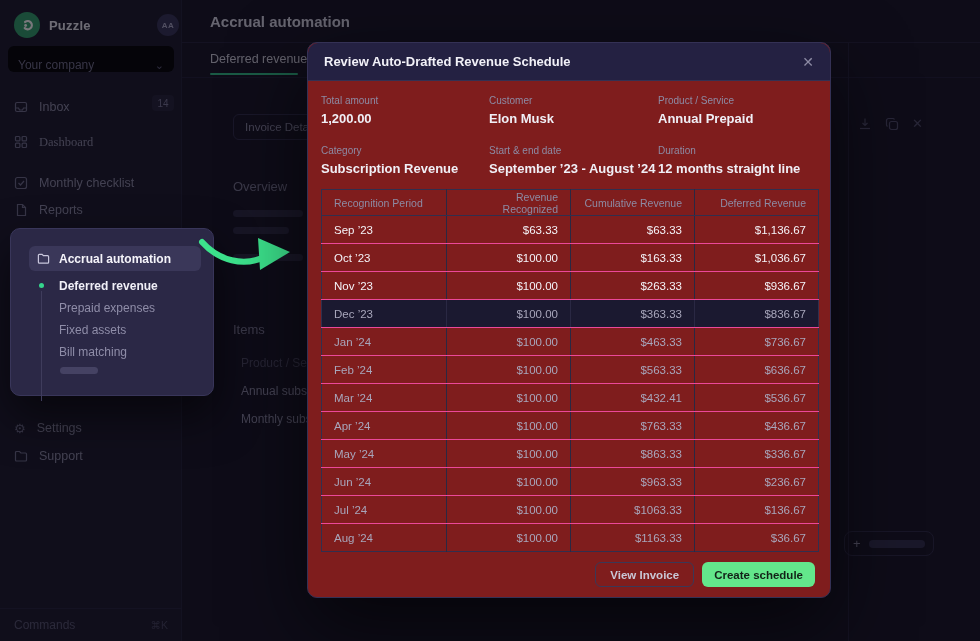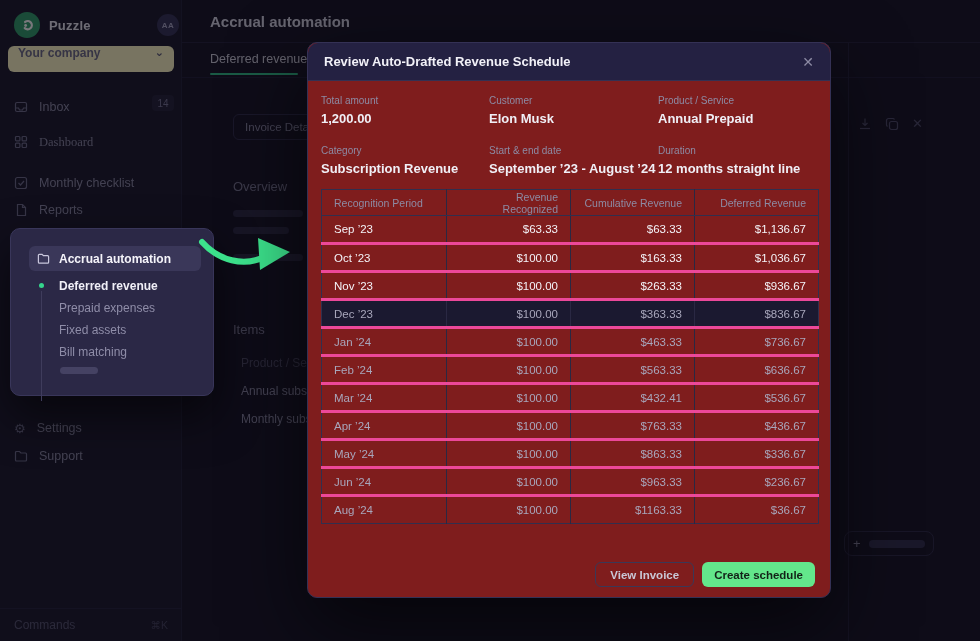--- a/index.html
+++ b/index.html
@@ -6,21 +6,21 @@
   html,body { background:#0d0c16; }
   body { font-family:"Liberation Sans","DejaVu Sans",sans-serif; }
   .screen { position:relative; width:980px; height:641px; background:#151322; overflow:hidden; }
 
   
   .sidebar { position:absolute; left:0; top:0; width:182px; height:641px; background:#191828; border-right:1px solid #211f36; }
   .logo-row { position:absolute; left:14px; top:12px; display:flex; align-items:center; gap:9px; }
   .logo-circle { width:26px; height:26px; border-radius:50%; background:#2f9e68; display:flex; align-items:center; justify-content:center; }
   .app-name { font-size:13px; font-weight:700; color:#e8e7f0; letter-spacing:.2px; }
   .avatar { position:absolute; left:157px; top:14px; width:22px; height:22px; border-radius:50%; background:#343155; color:#a9a7c4; font-size:8px; font-weight:700; display:flex; align-items:center; justify-content:center; letter-spacing:.5px; }
-  .company { position:absolute; left:8px; top:46px; width:166px; height:26px; background:#fef9c3; border-radius:6px; display:flex; align-items:flex-start; padding:0 10px; color:#6e6c86; font-size:12px;font-weight:bold; }
+  .company { position:absolute; left:8px; top:46px; width:166px; height:26px; background:#000000; border-radius:6px; display:flex; align-items:flex-end; padding:0 10px; color:#6e6c86; font-size:12px; }
   .company .chev { margin-left:auto; font-size:11px; color:#5b5975; }
   .nav-item { position:absolute; left:0; width:182px; height:22px; display:flex; align-items:center; padding-left:14px; gap:11px; color:#8a88a2; font-size:12.5px; }
   .nav-item svg, .nav-item .gear { color:#6d6b88; flex:0 0 auto; }
   .gear { font-size:13px; line-height:1; }
   .badge { position:absolute; right:8px; top:3px; min-width:22px; height:16px; background:#232135; border-radius:4px; color:#787696; font-size:10px; display:flex; align-items:center; justify-content:center; padding:0 4px; }
   .commands { position:absolute; left:0; bottom:0; width:182px; height:33px; border-top:1px solid #232138; display:flex; align-items:center; padding:0 14px; color:#55536e; font-size:12px; }
   .commands .kbd { margin-left:auto; font-size:10.5px; color:#44425c; }
 
   .main-title { position:absolute; left:210px; top:13px; font-size:15px; font-weight:600; color:#d6d5e2; }
   .header-line { position:absolute; left:182px; top:42px; width:798px; height:1px; background:#221f38; }
@@ -61,21 +61,21 @@
   .modal-title { font-size:13px; font-weight:700; color:#f2f1f8; }
   .modal-close { margin-left:auto; color:#8d8ba4; font-size:14px; }
   .fields { position:absolute; left:13px; top:52px; width:497px; display:grid; grid-template-columns:168px 169px 1fr; row-gap:19px; }
   .field .f-label { font-size:10px; color:#8d8ba4; margin-bottom:5px; }
   .field .f-value { font-size:13px; font-weight:600; color:#f0eff6; }
 
   .rev-table { position:absolute; left:13px; top:146px; width:497px; border-collapse:collapse; table-layout:fixed; border:1px solid #312f4e; border-radius:4px; }
   .rev-table th { height:26px; font-size:10.5px; font-weight:400; color:#8d8ba4; border-bottom:1px solid #312f4e; border-right:1px solid #2a2843; padding:0 12px; text-align:right; }
   .rev-table th:first-child { text-align:left; }
   .rev-table th:last-child, .rev-table td:last-child { border-right:none; }
-  .rev-table td { height:28px; font-size:11.5px; color:#a8a6bb; border-bottom:3px solid #ec4899; border-right:1px solid #2a2843; padding:0 12px; text-align:right; }
+  .rev-table td { height:28px; font-size:11.5px; color:#a8a6bb; border-bottom:1px solid #ec4899; border-right:1px solid #2a2843; padding:0 12px; text-align:right; }
   .rev-table td:first-child { text-align:left; }
   .rev-table tr:last-child td { border-bottom:none; }
   .rev-table tr.bright td { color:#f4f3f8; }
   .rev-table tr.shaded td { background:#1b1930; }
 
   .modal-footer { position:absolute; right:15px; top:519px; display:flex; gap:8px; }
   .btn-ghost { height:25px; padding:0 14px; background:transparent; border:1px solid #3a3857; border-radius:6px; color:#c9c7d6; font-size:11.5px; font-weight:600; display:flex; align-items:center; }
   .btn-primary { height:25px; padding:0 12px; background:#63e78b; border:none; border-radius:6px; color:#132218; font-size:11.5px; font-weight:700; display:flex; align-items:center; }
 </style>
 </head>
@@ -318,20 +318,26 @@
             <td>$863.33</td>
             <td>$336.67</td>
         </tr>
         <tr>
           <td>Jun ’24</td>
             <td>$100.00</td>
             <td>$963.33</td>
             <td>$236.67</td>
         </tr>
         <tr>
+          <td>Jul ’24</td>
+            <td>$100.00</td>
+            <td>$1063.33</td>
+            <td>$136.67</td>
+        </tr>
+        <tr>
           <td>Aug ’24</td>
             <td>$100.00</td>
             <td>$1163.33</td>
             <td>$36.67</td>
         </tr>
       </tbody>
     </table>
 
     <div class="modal-footer">
       <button class="btn-ghost">View Invoice</button>

